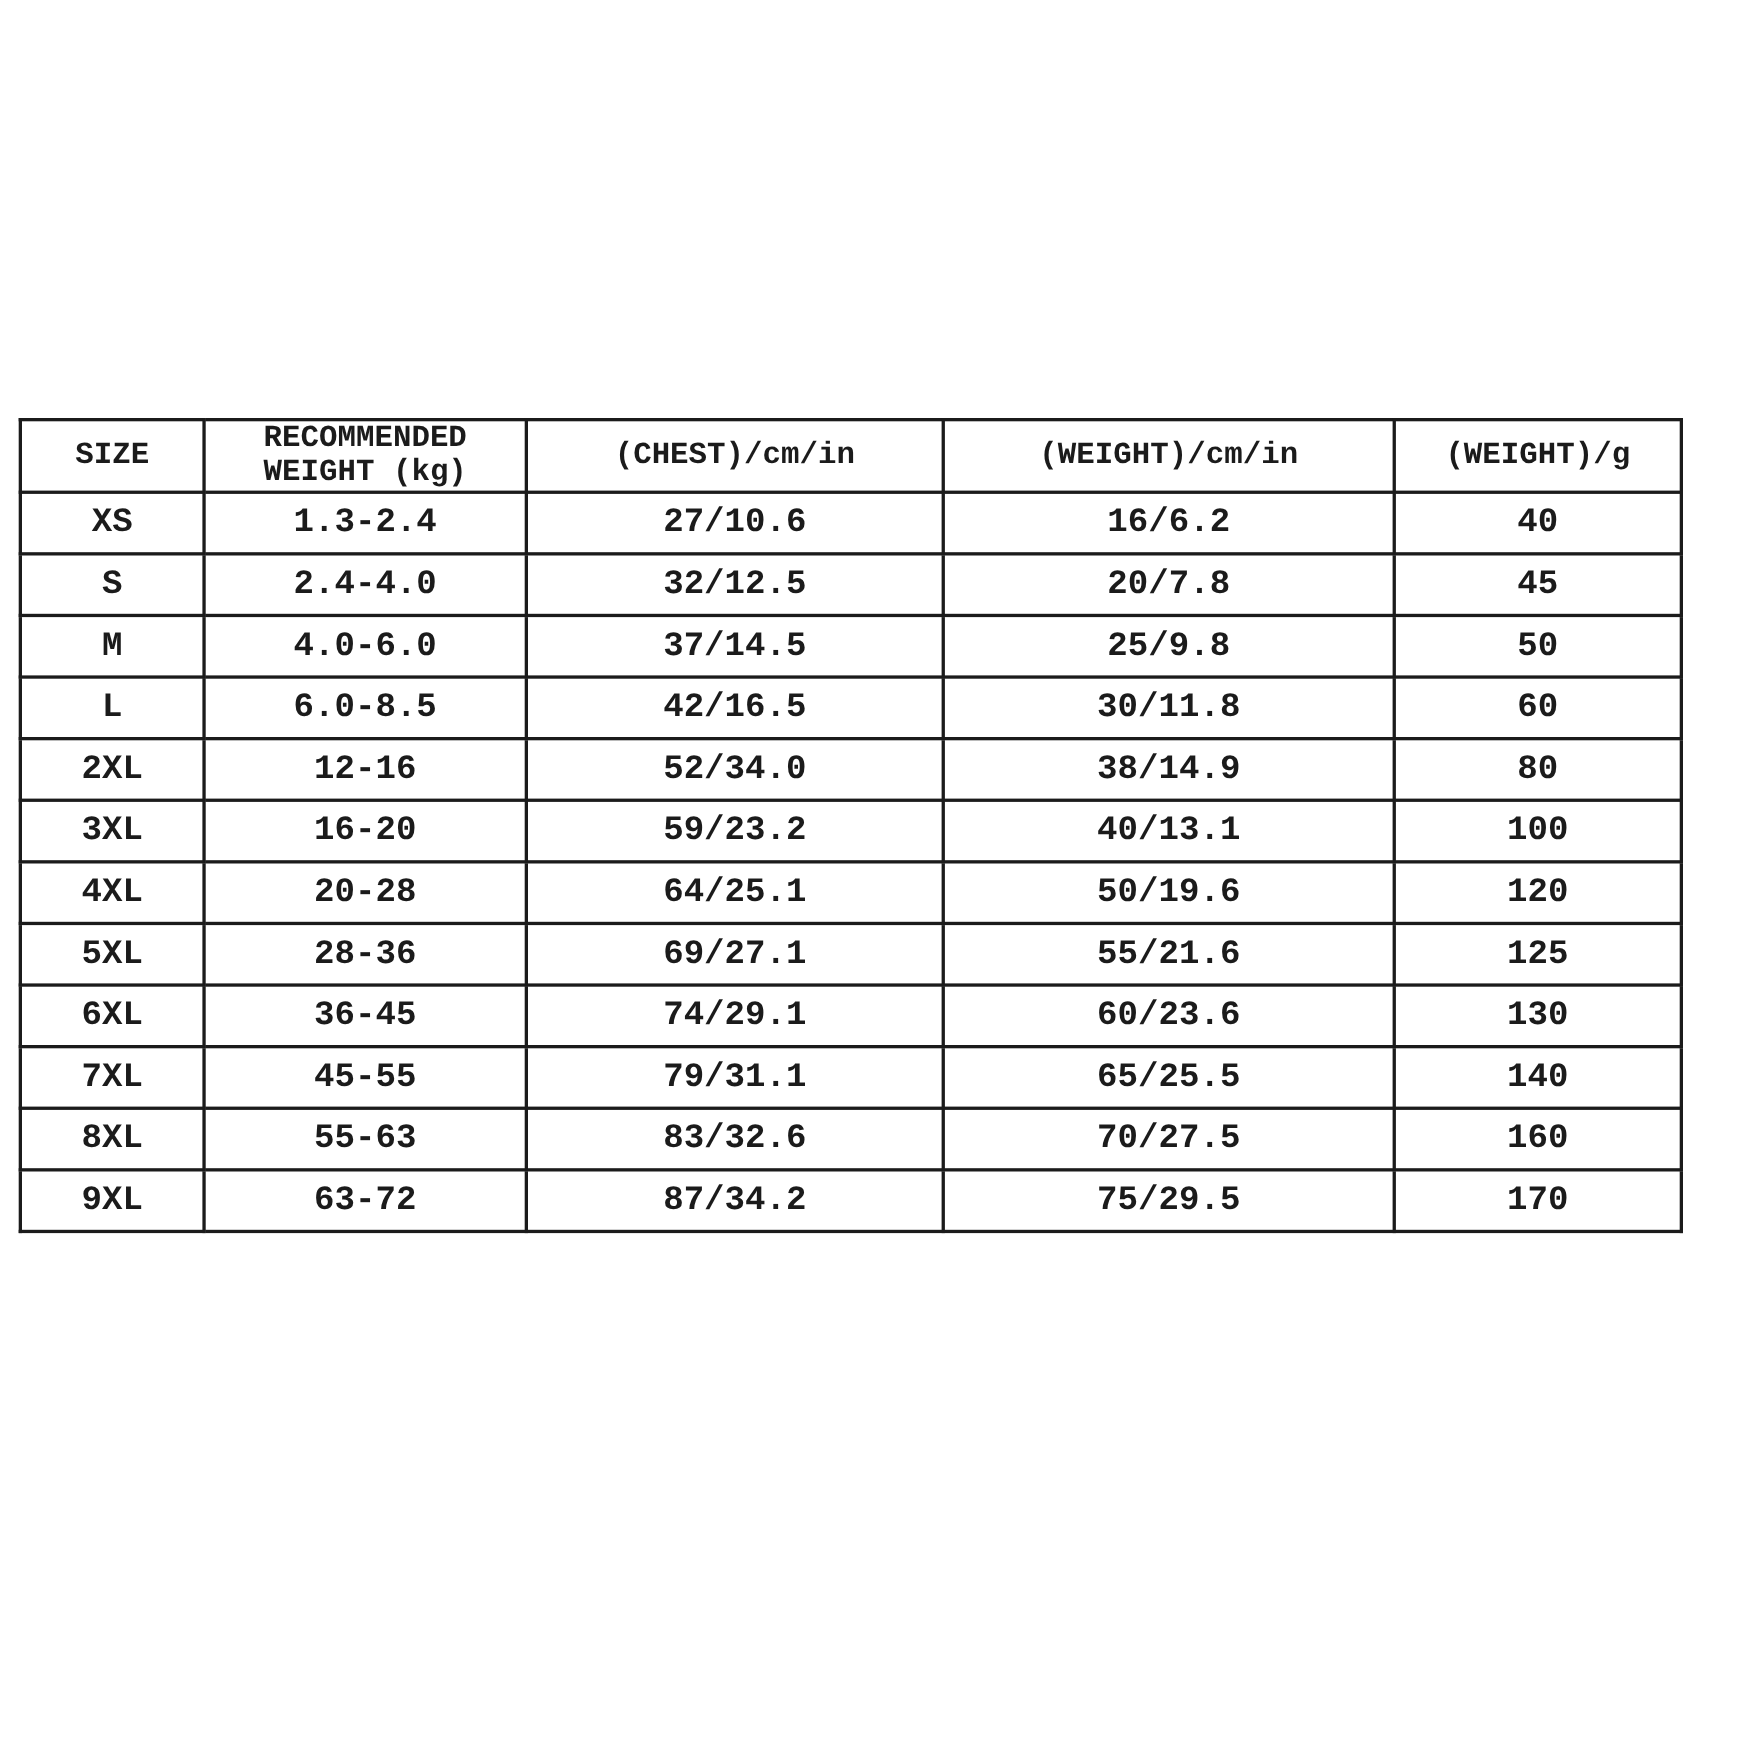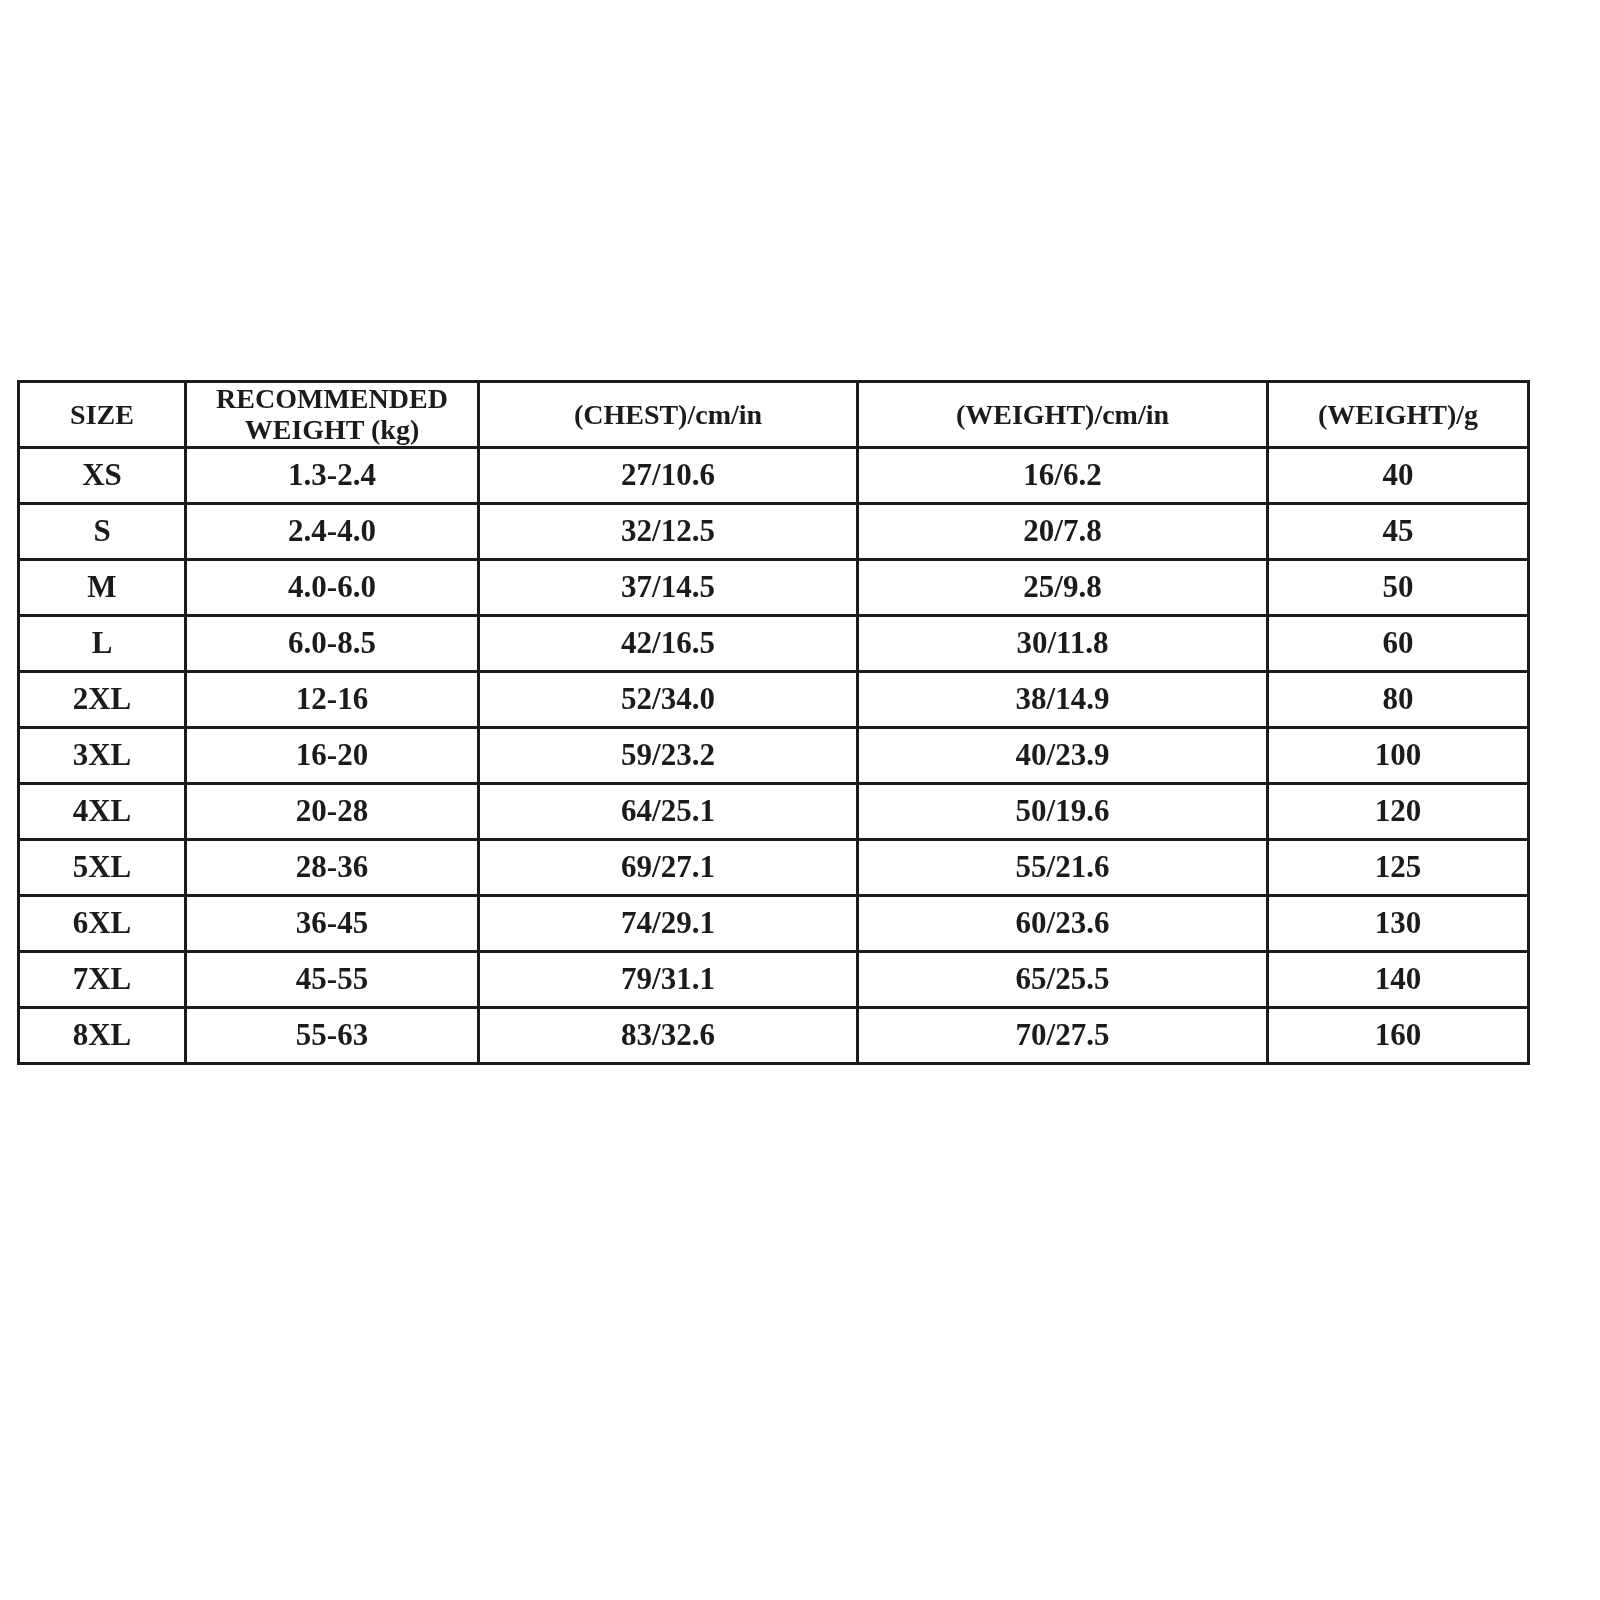--- a/index.html
+++ b/index.html
@@ -5,21 +5,21 @@
   html, body {
     margin: 0;
     padding: 0;
     background: #ffffff;
   }
   .canvas {
     position: relative;
     width: 1600px;
     height: 1600px;
     background: #ffffff;
-    font-family: Liberation Serif, serif;
+    font-family: Liberation Mono, monospace;
     color: #1b1b1b;
     overflow: hidden;
   }
   table.size-table {
     position: absolute;
     left: 17px;
     top: 380px;
     width: 1510px;
     border-collapse: collapse;
     table-layout: fixed;
@@ -104,21 +104,21 @@
           <td>2XL</td>
           <td>12-16</td>
           <td>52/34.0</td>
           <td>38/14.9</td>
           <td>80</td>
         </tr>
         <tr>
           <td>3XL</td>
           <td>16-20</td>
           <td>59/23.2</td>
-          <td>40/23.9</td>
+          <td>40/13.1</td>
           <td>100</td>
         </tr>
         <tr>
           <td>4XL</td>
           <td>20-28</td>
           <td>64/25.1</td>
           <td>50/19.6</td>
           <td>120</td>
         </tr>
         <tr>
@@ -142,15 +142,22 @@
           <td>65/25.5</td>
           <td>140</td>
         </tr>
         <tr>
           <td>8XL</td>
           <td>55-63</td>
           <td>83/32.6</td>
           <td>70/27.5</td>
           <td>160</td>
         </tr>
+        <tr>
+          <td>9XL</td>
+          <td>63-72</td>
+          <td>87/34.2</td>
+          <td>75/29.5</td>
+          <td>170</td>
+        </tr>
       </tbody>
   </table>
 </div>
 
 </body></html>

